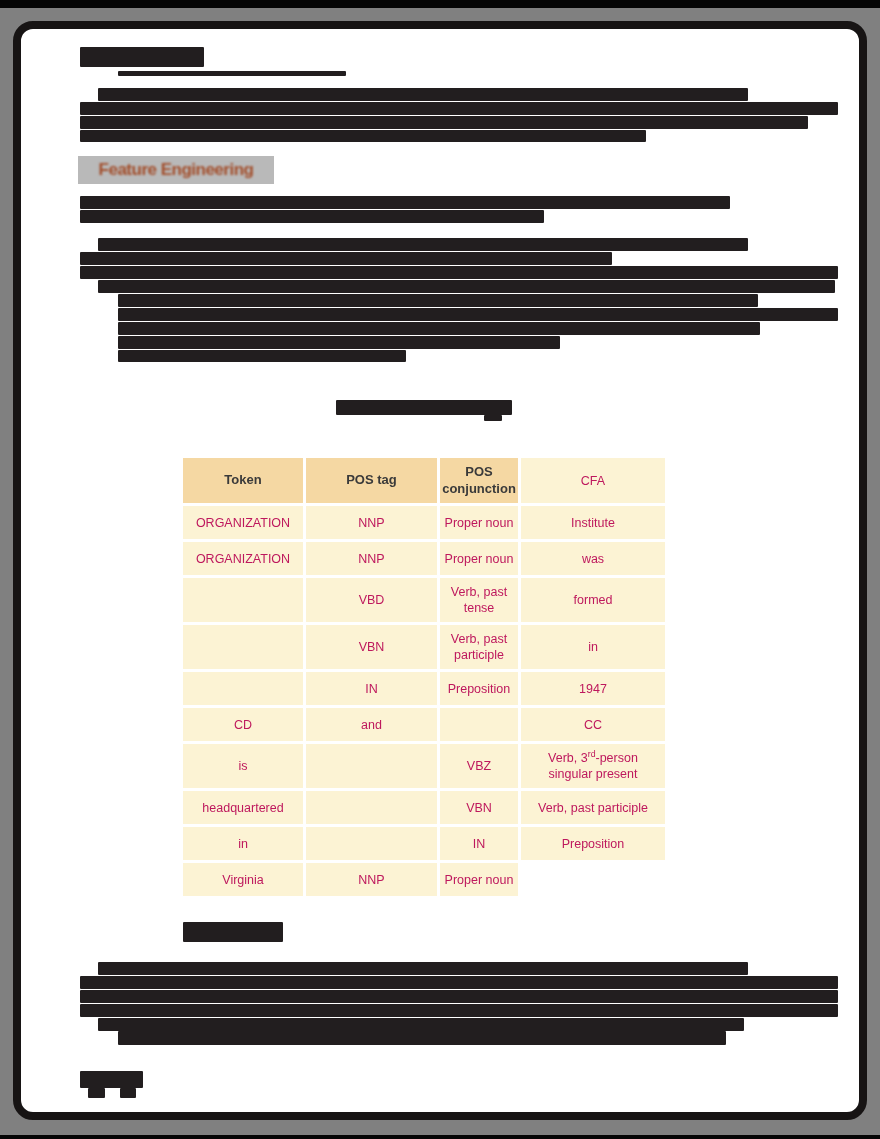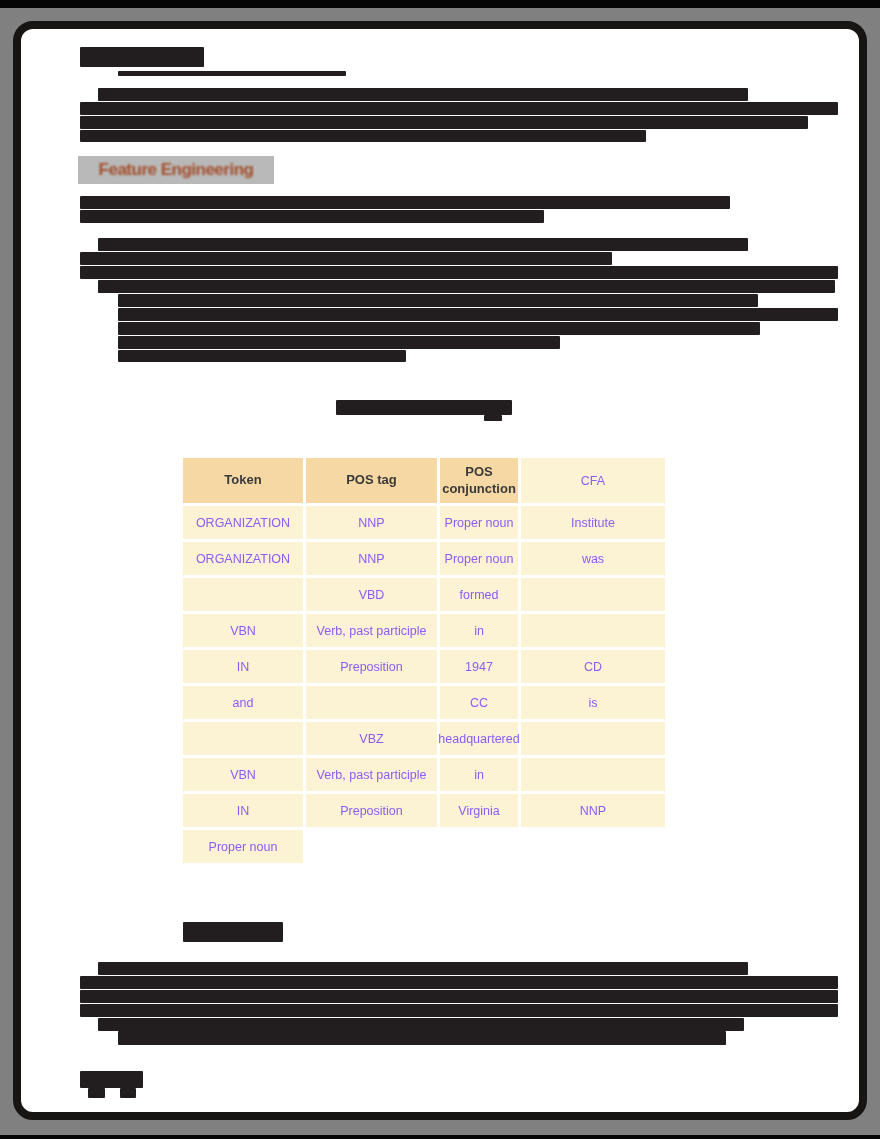--- a/index.html
+++ b/index.html
@@ -24,21 +24,21 @@
     color:#a24d2a;filter:blur(1.1px);white-space:nowrap;
   }
   #ner-table{
     position:absolute;left:177px;top:452px;width:494px;
     box-sizing:border-box;background:#ffffff;padding:6px;
     display:grid;grid-template-columns:120px 131px 78px 1fr;gap:3px;
   }
   #ner-table .cell{
     box-sizing:border-box;min-height:33px;padding:6px 4px;
     display:flex;align-items:center;justify-content:center;
-    text-align:center;font-size:12.5px;line-height:1.28;color:#8b5cf6;
+    text-align:center;font-size:12.5px;line-height:1.28;color:#be185d;
     background:#fcf3d4;
   }
   #ner-table .cell.th{
     min-height:39px;font-size:13px;font-weight:bold;background:#f5d8a3;color:#3a3a3a;
   }
   #ner-table .cell sup{font-size:0.7em;line-height:0;}
 </style>
 </head>
 <body>
 
@@ -85,36 +85,40 @@
       <div class="cell">ORGANIZATION</div>
       <div class="cell">NNP</div>
       <div class="cell">Proper noun</div>
       <div class="cell">Institute</div>
       <div class="cell">ORGANIZATION</div>
       <div class="cell">NNP</div>
       <div class="cell">Proper noun</div>
       <div class="cell">was</div>
       <div class="cell"></div>
       <div class="cell">VBD</div>
+      <div class="cell">Verb, past tense</div>
       <div class="cell">formed</div>
       <div class="cell"></div>
       <div class="cell">VBN</div>
       <div class="cell">Verb, past participle</div>
       <div class="cell">in</div>
       <div class="cell"></div>
       <div class="cell">IN</div>
       <div class="cell">Preposition</div>
       <div class="cell">1947</div>
       <div class="cell">CD</div>
       <div class="cell">and</div>
       <div class="cell"></div>
       <div class="cell">CC</div>
       <div class="cell">is</div>
       <div class="cell"></div>
       <div class="cell">VBZ</div>
+      <div class="cell">
+        <span>Verb, 3<sup>rd</sup>-person singular present</span>
+      </div>
       <div class="cell">headquartered</div>
       <div class="cell"></div>
       <div class="cell">VBN</div>
       <div class="cell">Verb, past participle</div>
       <div class="cell">in</div>
       <div class="cell"></div>
       <div class="cell">IN</div>
       <div class="cell">Preposition</div>
       <div class="cell">Virginia</div>
       <div class="cell">NNP</div>

